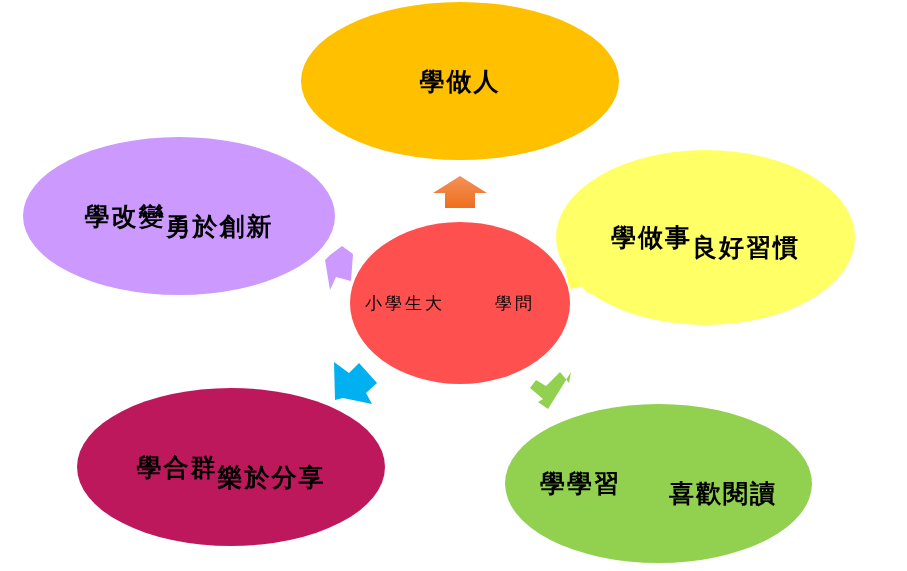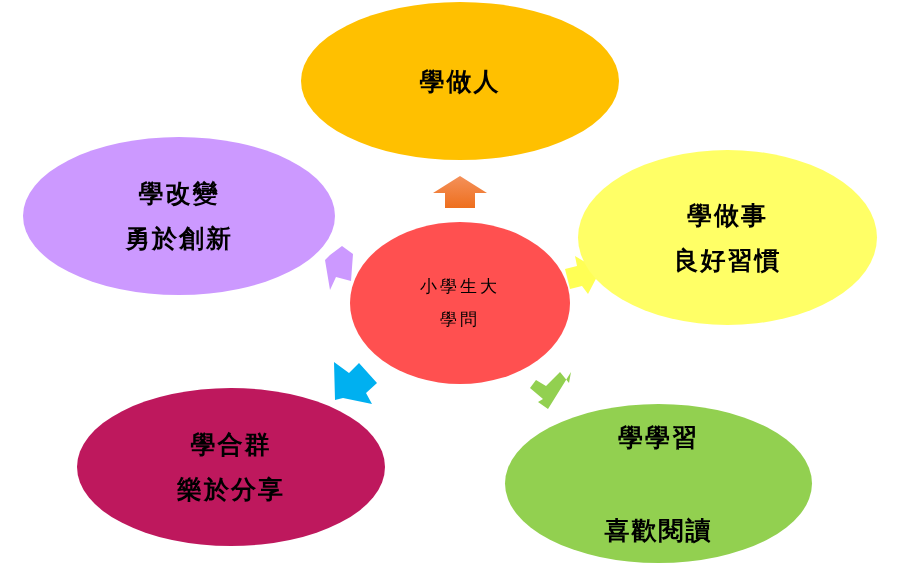--- a/index.html
+++ b/index.html
@@ -1,18 +1,18 @@
 <!DOCTYPE html>
 <html><head>
   <meta charset="utf-8">
   <style>
     html, body { margin: 0; padding: 0; background: #ffffff; }
     body { width: 907px; height: 571px; position: relative; overflow: hidden;
            font-family: "DejaVu Serif", "Liberation Serif", serif; }
-    .node { position: absolute; border-radius: 50%; display: flex; flex-direction: column;
+    .node { position: absolute; border-radius: 50%; display: flex; flex-direction: row;
             align-items: center; justify-content: center; color: #000; }
     .node .l1, .node .l2 { font-size: 25px; font-weight: bold; letter-spacing: 2px; line-height: 1; }
     .node .l2 { margin-top: 20px; }
     .center .c-text { font-size: 17px; font-weight: normal; letter-spacing: 3px; line-height: 33px;
                       text-align: center; width: 140px; }
     svg.arrows { position: absolute; left: 0; top: 0; width: 907px; height: 571px; pointer-events: none; }
   </style>
 </head>
 <body>
 
@@ -37,21 +37,21 @@
 
 <div class="node" style="left:301px; top:2px; width:318px; height:158px; background:#FFC000;">
   <div class="l1">學做人</div>
 </div>
 
 <div class="node" style="left:23px; top:137px; width:312px; height:158px; background:#CC99FF;">
   <div class="l1">學改變</div>
   <div class="l2">勇於創新</div>
 </div>
 
-<div class="node" style="left:578px; top:150px; width:299px; height:175px; background:#FFFF66;">
+<div class="node" style="left:556px; top:150px; width:299px; height:175px; background:#FFFF66;">
   <div class="l1">學做事</div>
   <div class="l2">良好習慣</div>
 </div>
 
 <div class="node center" style="left:350px; top:222px; width:220px; height:162px; background:#FF5050;">
   <div class="c-text">小學生大</div>
   <div class="c-text">學問</div>
 </div>
 
 <div class="node" style="left:77px; top:388px; width:308px; height:158px; background:#be185d;">

